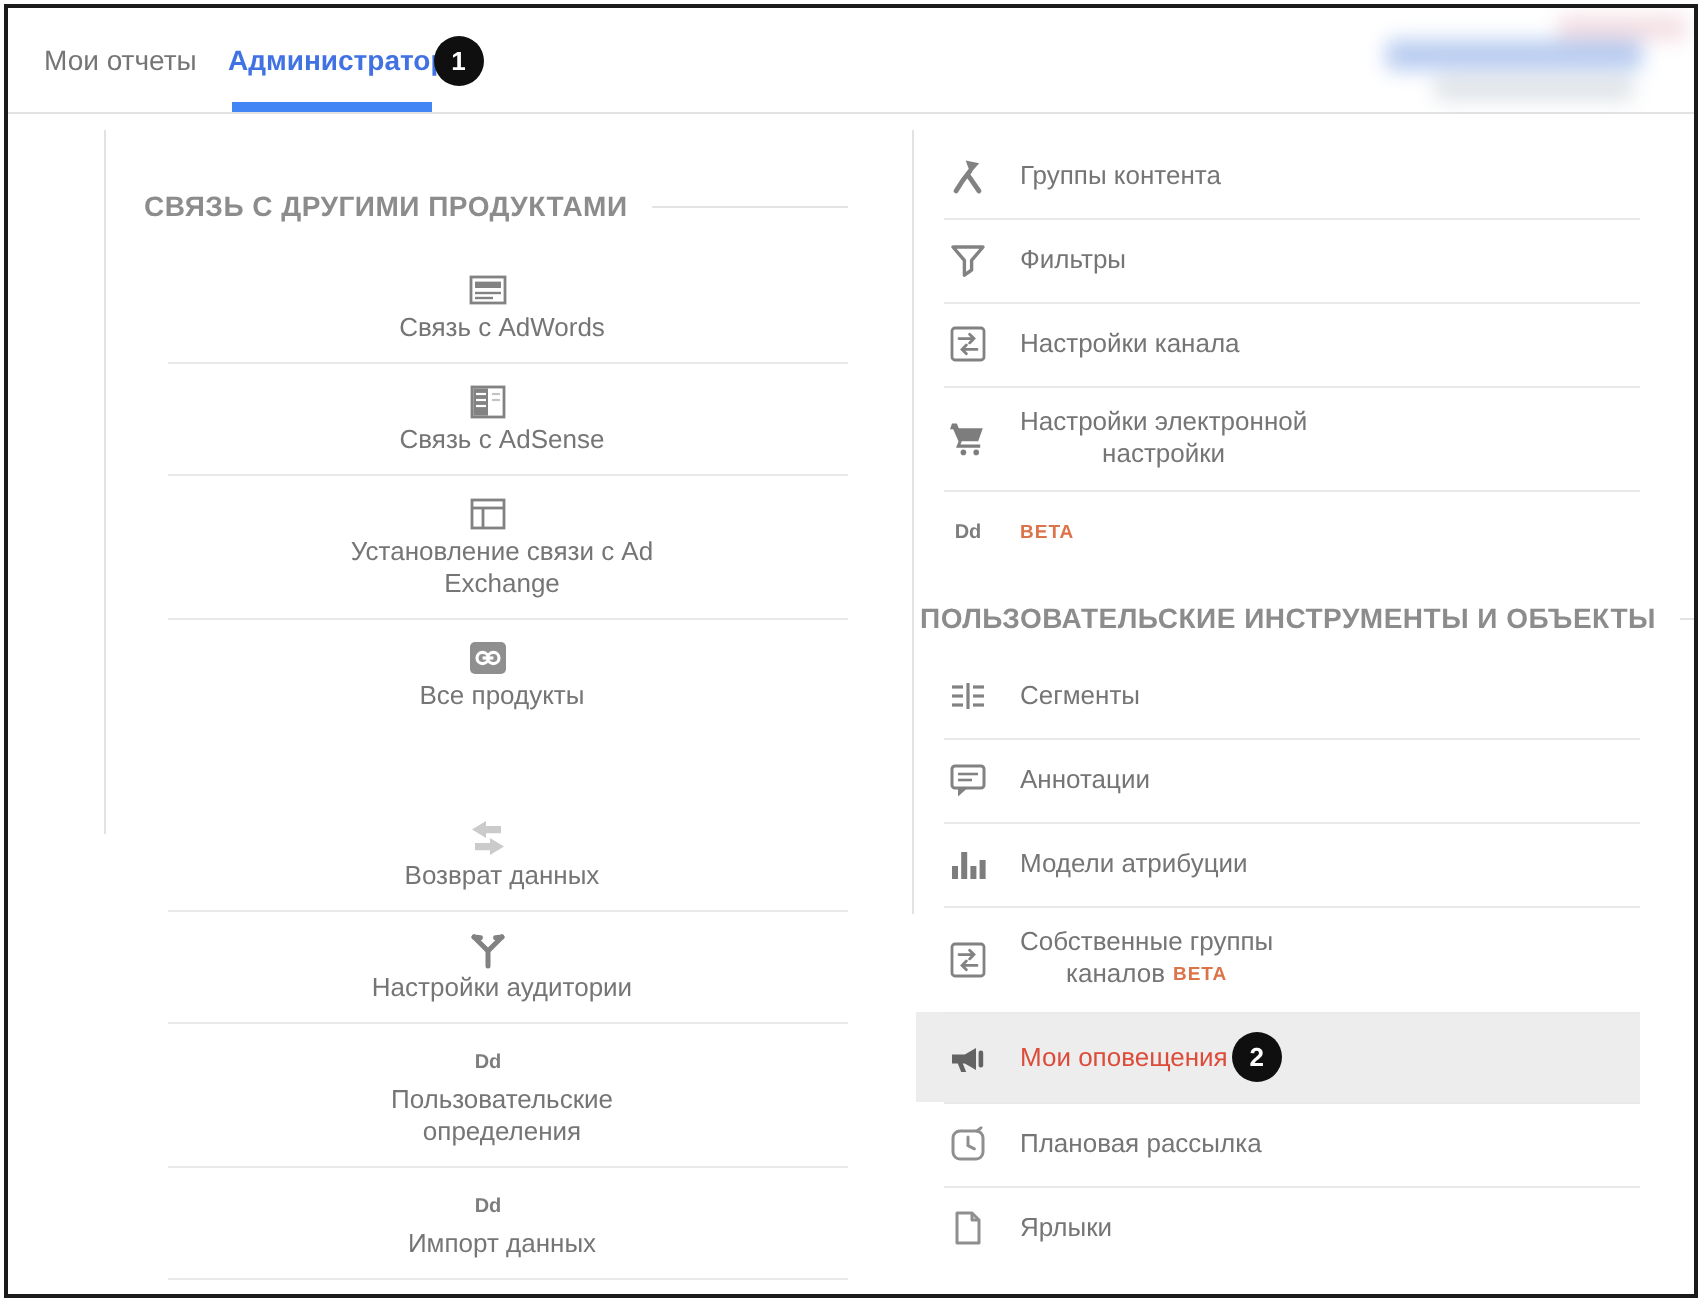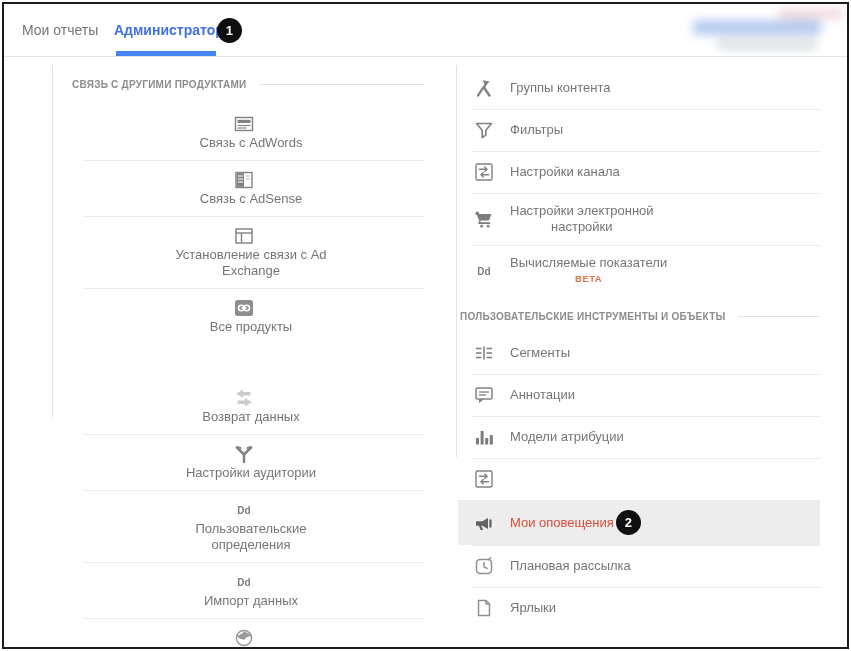--- a/index.html
+++ b/index.html
@@ -33,22 +33,22 @@
   .content{position:absolute;top:53px;left:0;right:0;bottom:0;background:#fff;}
   .vdiv{position:absolute;width:1px;background:#e2e2e2;top:8px;}
   .vdiv-left{left:48px;height:352px;}
   .vdiv-mid{left:452px;height:392px;}
 
   .col{position:absolute;}
   .col-left{left:66px;top:22px;width:354px;}
   .col-right{left:454px;top:10px;width:362px;}
 
   .group-header{
-    display:flex;align-items:center;color:#8c8c8c;font-size:10px;font-weight:bold;
-    letter-spacing:.25px;margin:0 0 14px 2px;white-space:nowrap;text-align:center;
+    display:flex;align-items:center;color:#8c8c8c;font-size:14px;font-weight:bold;
+    letter-spacing:.25px;margin:16px 0 14px 2px;white-space:nowrap;text-align:center;
   }
   .group-header::after{content:"";flex:1;height:1px;background:#e3e3e3;margin-left:12px;min-width:14px;}
   .col-right .group-header{margin-top:14px;margin-bottom:10px;}
   .group + .group{margin-top:34px;}
   .col-right .group + .group{margin-top:10px;}
 
   .menu-item{
     display:flex;align-items:center;padding:10px 6px 10px 14px;position:relative;cursor:pointer;text-align:center;
   }
   .col-left .menu-item{padding-top:9px;padding-bottom:9px;flex-direction:column;}
@@ -248,21 +248,20 @@
               </svg>
             </span>
             <span class="label">
               <div class="line"><span>Настройки электронной</span></div>
               <div class="line"><span>настройки</span></div>
             </span>
           </div>
           <div class="menu-item">
             <span class="icon dd">Dd</span>
             <span class="label">
-              <div class="line"><span>Вычисляемые показатели</span></div>
               <div class="line"><span class="beta own-line">BETA</span></div>
             </span>
           </div>
         </div>
         <div class="group">
           <div class="group-header">ПОЛЬЗОВАТЕЛЬСКИЕ ИНСТРУМЕНТЫ И ОБЪЕКТЫ</div>
           <div class="menu-item">
             <span class="icon">
               <svg viewBox="0 0 22 22" stroke="#828282" stroke-width="1.6">
                 <line x1="3" y1="6.5" x2="8.5" y2="6.5"></line>
@@ -307,20 +306,24 @@
           <div class="menu-item">
             <span class="icon">
               <svg viewBox="0 0 22 22">
                 <rect x="3" y="3" width="16" height="16" rx="1.5" fill="none" stroke="#828282" stroke-width="1.4"></rect>
                 <g stroke="#828282" stroke-width="1.4" fill="none" stroke-linecap="round">
                   <path d="M6.5 8.3 h7.5 m-2.2 -2.2 l2.2 2.2 l-2.2 2.2"></path>
                   <path d="M15.5 13.7 h-7.5 m2.2 -2.2 l-2.2 2.2 l2.2 2.2"></path>
                 </g>
               </svg>
             </span>
+            <span class="label">
+              <div class="line"><span>Собственные группы</span></div>
+              <div class="line"><span>каналов</span><span class="beta">BETA</span></div>
+            </span>
           </div>
           <div class="menu-item highlighted">
             <span class="icon">
               <svg viewBox="0 0 22 22" fill="#636363">
                 <path d="M3 9.2 v4.6 h2.9 l1.7 4.2 h2.5 l-1.7 -4.2 h1 l5.6 3.2 v-11 l-5.6 3.2 z"></path>
                 <rect x="16.3" y="7.3" width="2.3" height="8.4" rx="1.1"></rect>
               </svg>
             </span>
             <span class="label red">
               <div class="line"><span>Мои оповещения</span></div>

